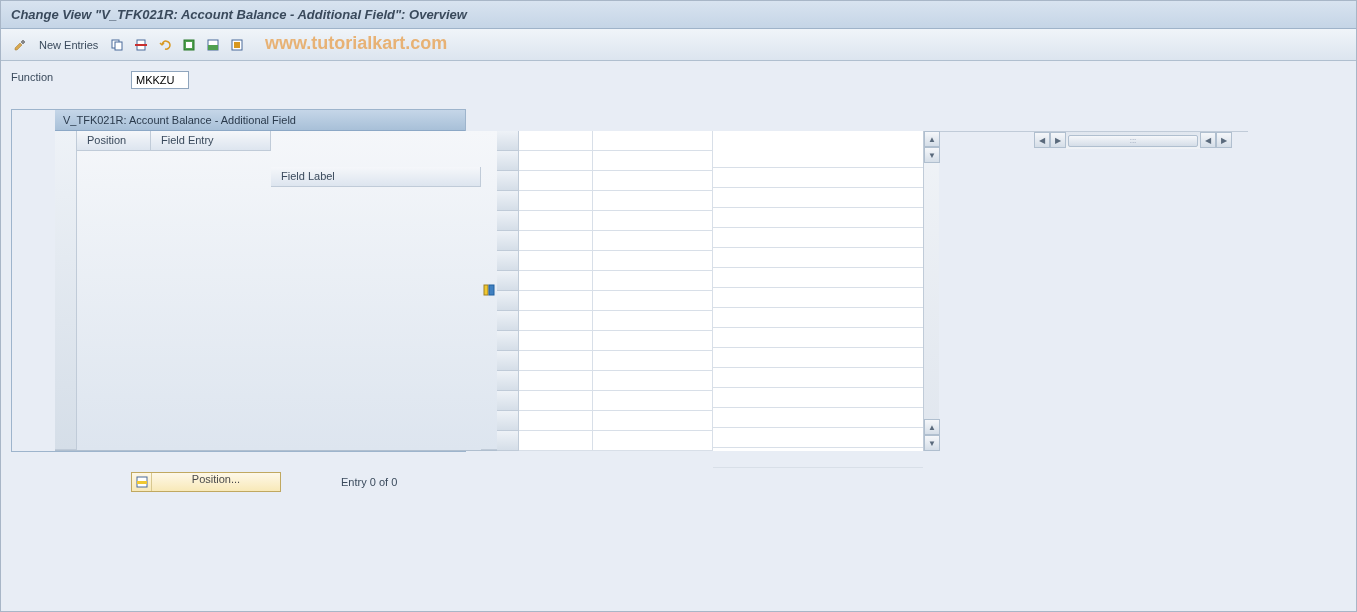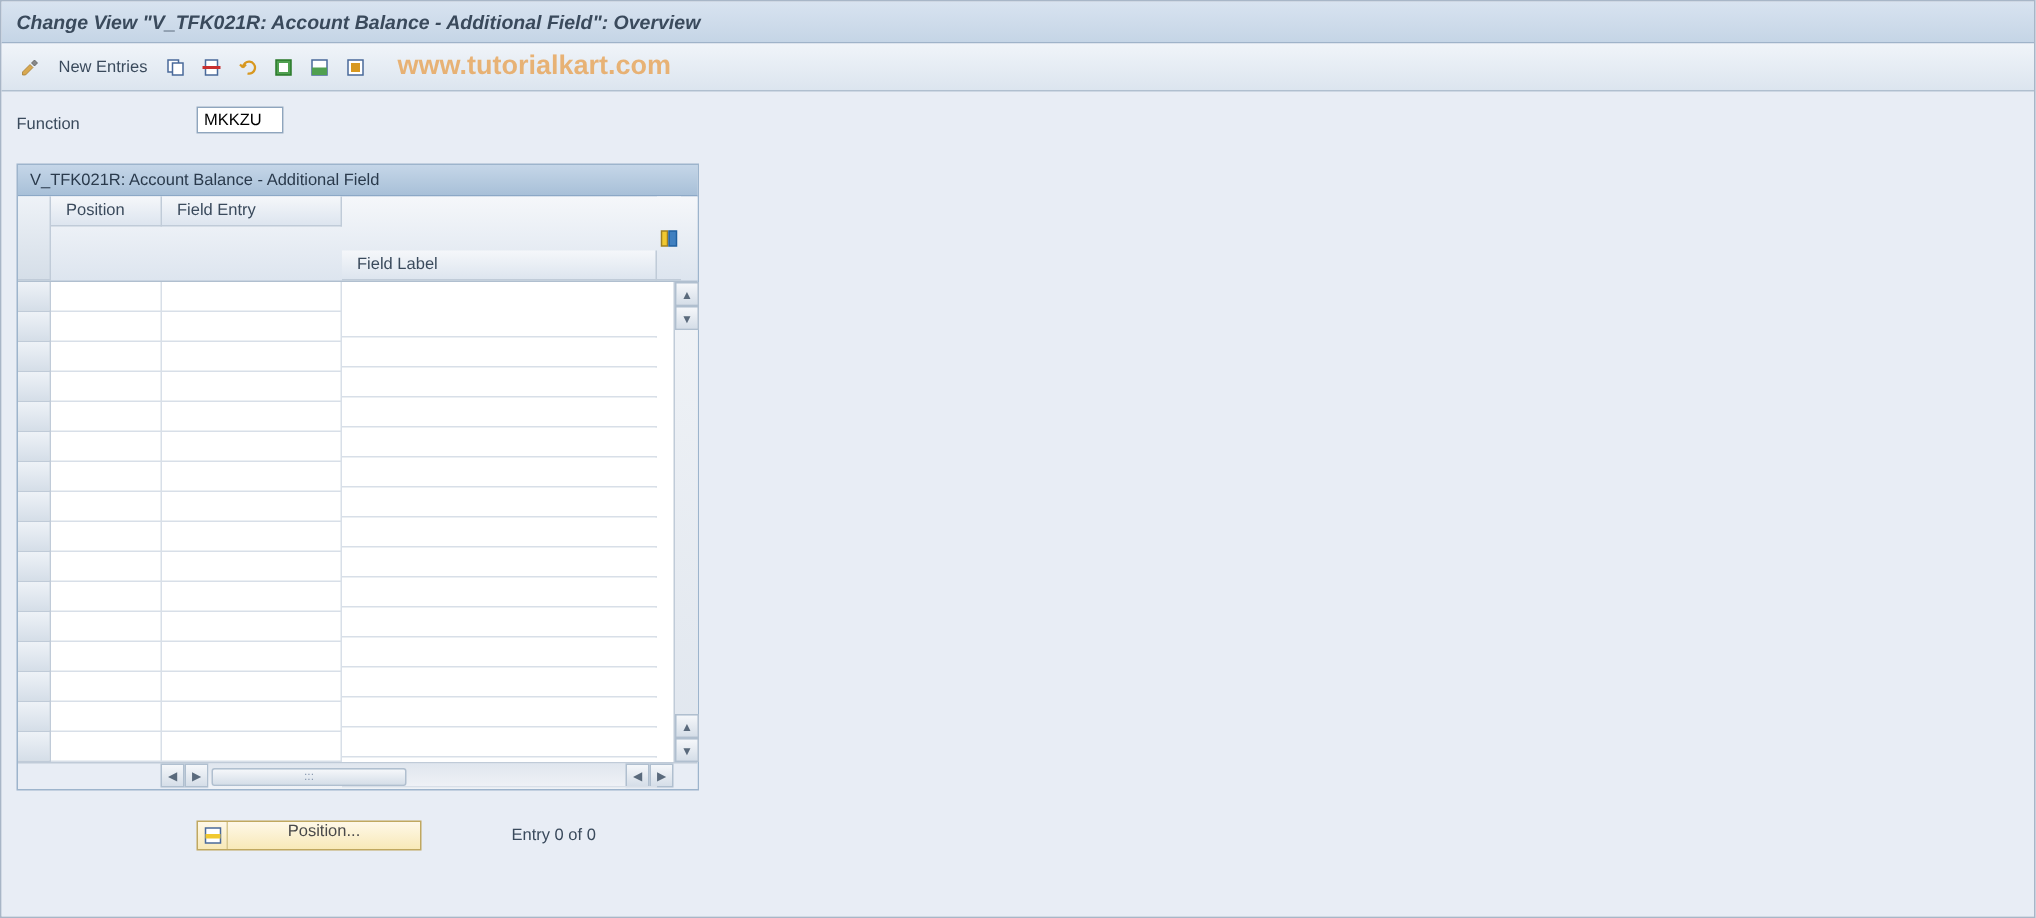--- a/index.html
+++ b/index.html
@@ -67,21 +67,21 @@
     
     
     .content {
       background: #e8edf5;
       padding: 10px;
       height: calc(100% - 60px);
     }
     
     .field-row {
       display: flex;
-      align-items: flex-end;
+      align-items: flex-start;
       margin-bottom: 20px;
     }
     .field-label {
       width: 120px;
       color: #3a4a5c;
     }
     .field-input {
       border: 1px solid #8fa5bd;
       background: #fff;
       padding: 1px 4px;
@@ -89,32 +89,32 @@
       height: 18px;
       color: #000;
       font-size: 11px;
     }
     
     
     .table-panel {
       width: 455px;
       border: 1px solid #9db4cc;
       background: #e8edf5;
+      padding-left: 43px;
     }
     .panel-header {
       background: linear-gradient(to bottom, #c5d6e8 0%, #a8c0d8 100%);
       border-bottom: 1px solid #8ca8c6;
       padding: 4px 8px;
       color: #2a3a4c;
       font-size: 11px;
     }
     
     .grid-wrapper {
       display: flex;
-      flex-direction: column;
     }
     .grid-header {
       display: flex;
       background: linear-gradient(to bottom, #f5f7fa 0%, #dde5ef 100%);
       border-bottom: 1px solid #b0bfcf;
     }
     .grid-body {
       background: #fff;
       position: relative;
     }

